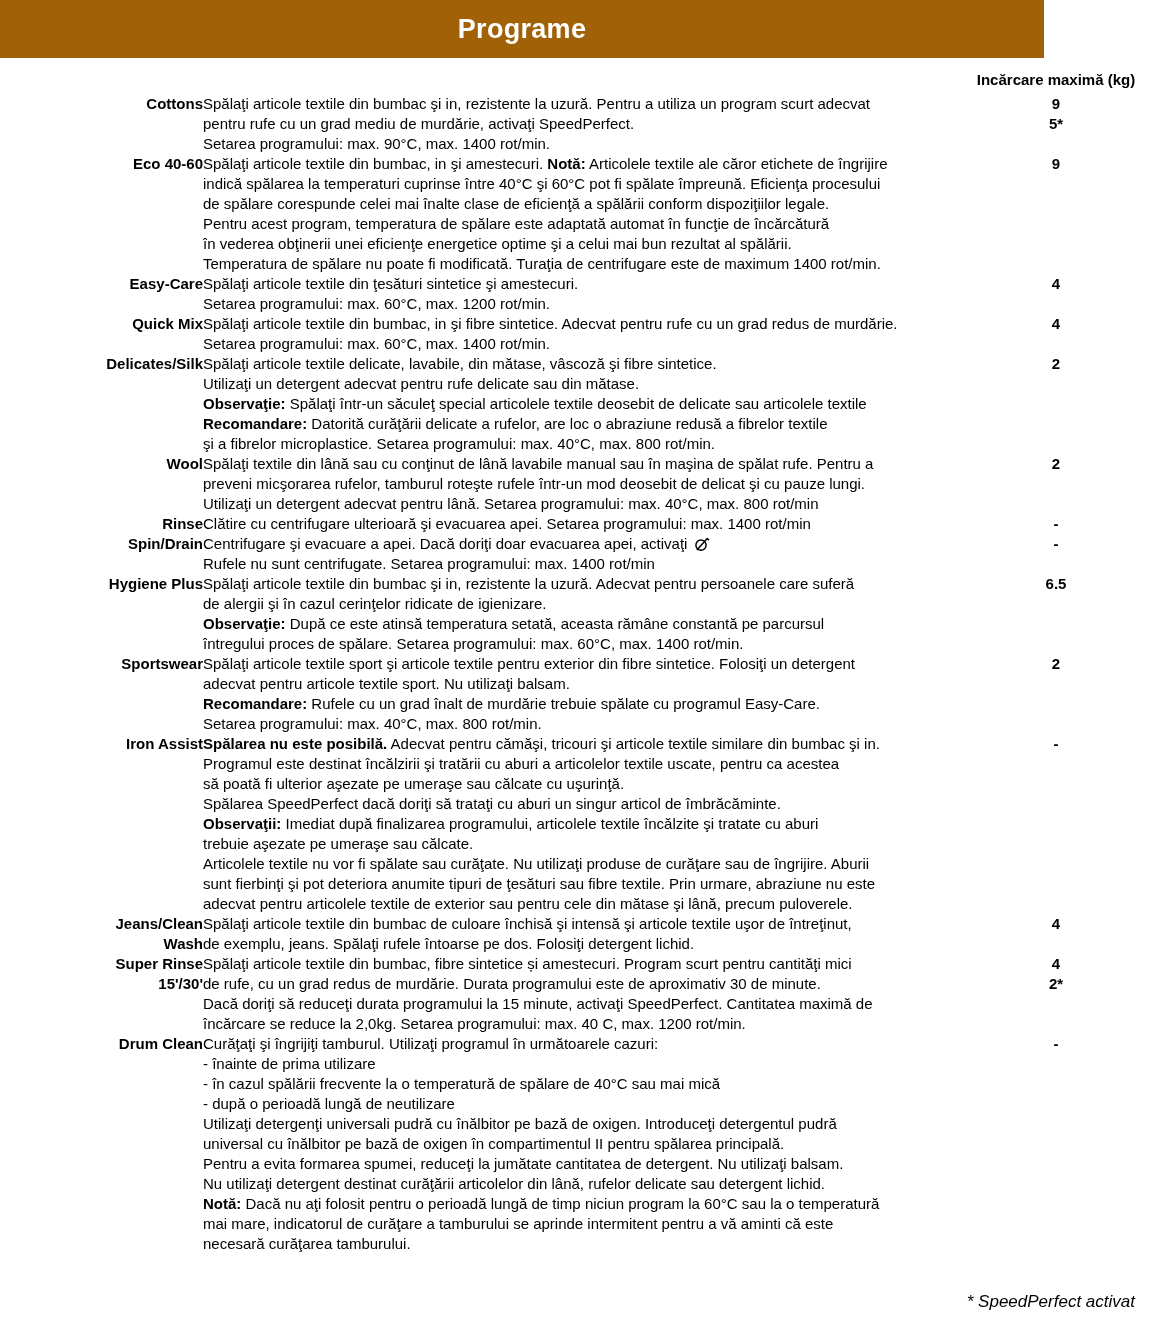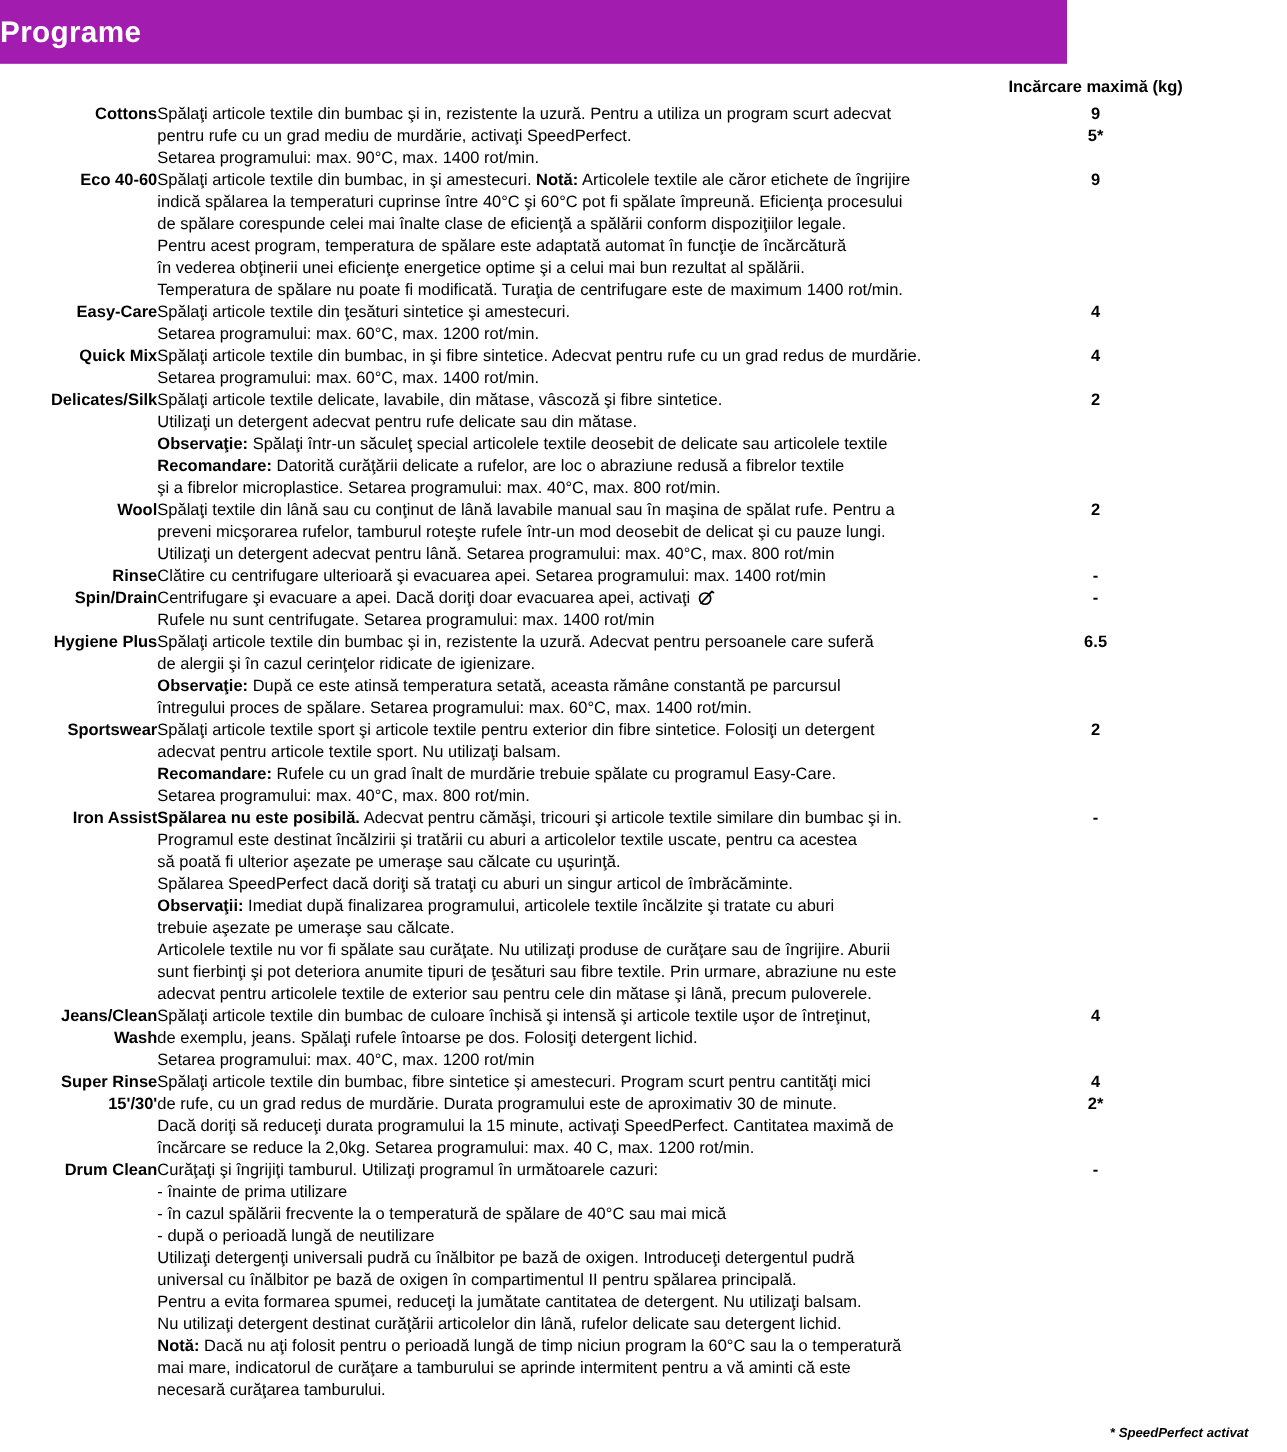--- a/index.html
+++ b/index.html
@@ -7,32 +7,32 @@
     margin: 0; padding: 0;
     width: 1170px; height: 1320px;
     background: #ffffff;
     font-family: "Liberation Sans", sans-serif;
     font-size: 15px;
     color: #000000;
     position: relative;
     overflow: hidden;
   }
   .header-bar {
-    width: 970px; height: 58px;
-    background: #a21caf;
-    display: flex; align-items: center; justify-content: flex-start;
+    width: 1044px; height: 58px;
+    background: #a16207;
+    display: flex; align-items: center; justify-content: center;
   }
   .header-bar .title {
     color: #ffffff;
     font-size: 27px;
     font-weight: bold;
     margin: 0;
     letter-spacing: 0.3px;
   }
-  .content { }
+  .content { padding-left: 60px; }
   .load-head-row { display: flex; margin-top: 12px; margin-bottom: 4px; }
   .load-head-spacer { width: 901px; }
   .load-head {
     width: 190px; text-align: center;
     font-weight: bold; line-height: 20px; white-space: nowrap;
   }
   .program { display: flex; align-items: flex-start; }
   .col-name {
     width: 143px; font-weight: bold; line-height: 20px; text-align: right;
   }
@@ -44,23 +44,22 @@
     font-weight: bold; line-height: 20px;
   }
   .dline { height: 20px; white-space: nowrap; }
   .b { font-weight: bold; }
   .icon-nospin { display: inline-block; margin-left: 2px; }
   .icon-nospin svg { vertical-align: -3px; }
   .footnote {
     position: absolute;
     top: 1292px; right: 35px;
     font-style: italic;
-    font-size: 12px;
+    font-size: 17px;
     line-height: 20px;
-    font-weight: bold;
   }
 </style>
 </head>
 <body>
 
 <div class="header-bar">
   <h1 class="title">Programe</h1>
 </div>
 
 <div class="content">
@@ -225,21 +224,20 @@
         </div>
       </div>
       <div class="program">
         <div class="col-name">
           <div class="dline">Jeans/Clean</div>
           <div class="dline">Wash</div>
         </div>
         <div class="col-desc">
           <div class="dline"><span>Spălaţi articole textile din bumbac de culoare închisă şi intensă şi articole textile uşor de întreţinut,</span></div>
           <div class="dline"><span>de exemplu, jeans. Spălaţi rufele întoarse pe dos. Folosiţi detergent lichid.</span></div>
-          <div class="dline"><span>Setarea programului: max. 40°C, max. 1200 rot/min</span></div>
         </div>
         <div class="col-load">
           <div class="dline">4</div>
         </div>
       </div>
       <div class="program">
         <div class="col-name">
           <div class="dline">Super Rinse</div>
           <div class="dline">15'/30'</div>
         </div>

